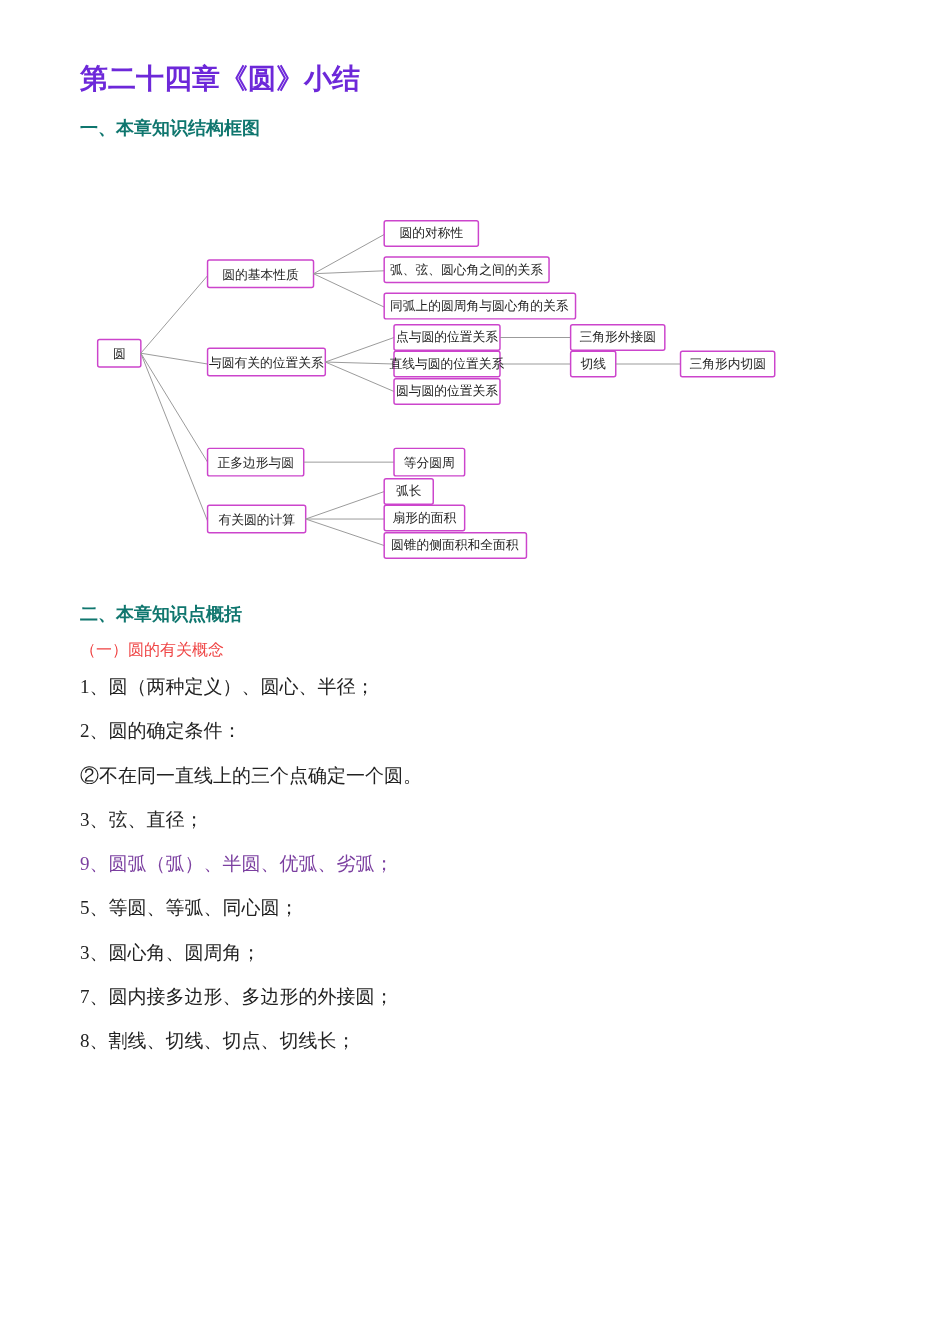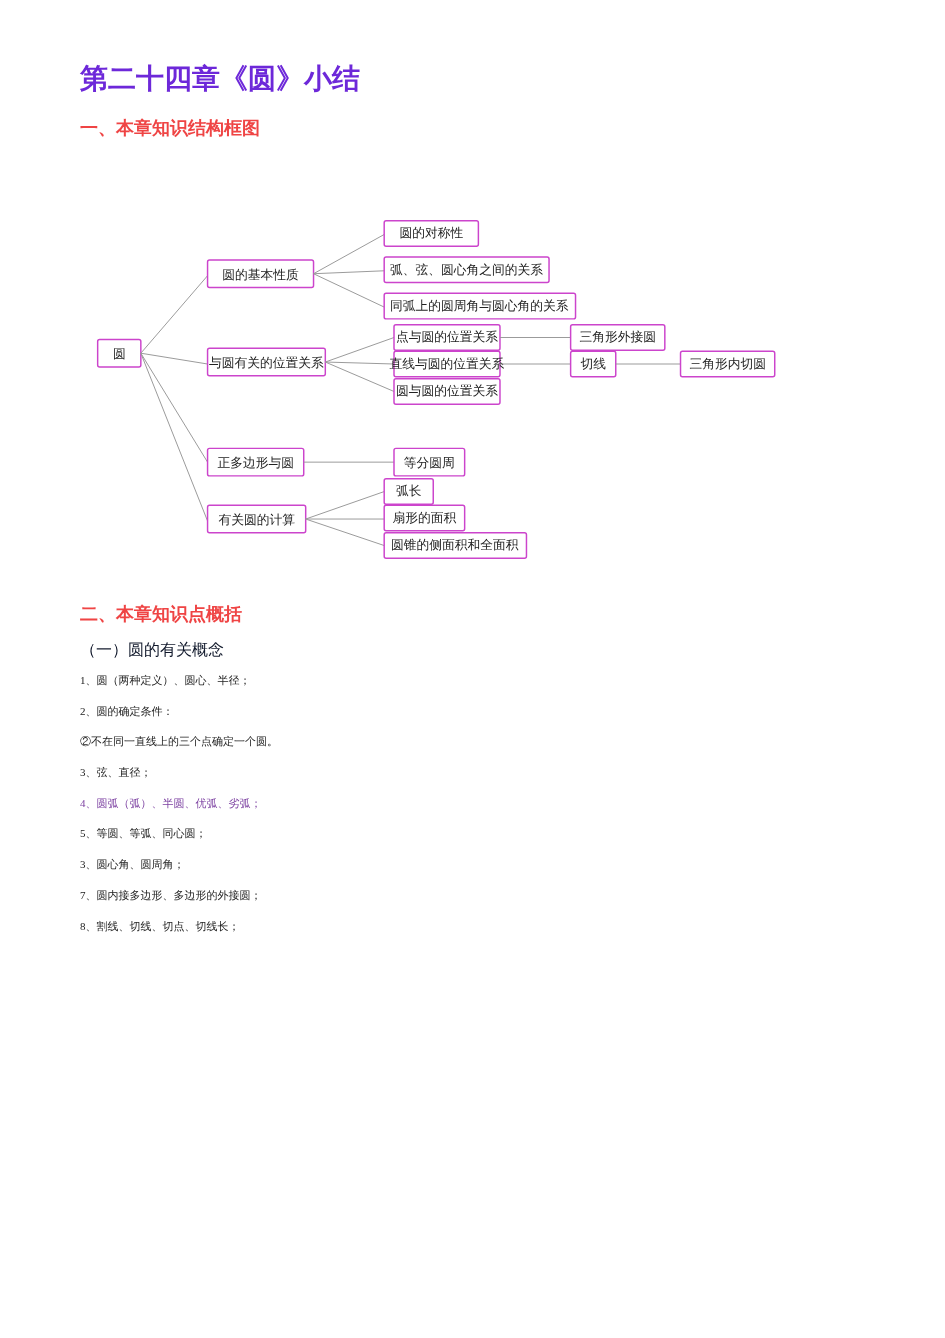--- a/index.html
+++ b/index.html
@@ -15,21 +15,21 @@
     h1 {
       font-size: 28px;
       font-weight: bold;
       color: #6d28d9;
       margin-bottom: 18px;
       font-family: "SimHei", "黑体", sans-serif;
     }
     h2 {
       font-size: 18px;
       font-weight: bold;
-      color: #ef4444;
+      color: #0f766e;
       margin-bottom: 14px;
       font-family: "SimHei", "黑体", sans-serif;
     }
     .section { margin-bottom: 22px; }
 
     
     .mindmap-container {
       position: relative;
       width: 100%;
       height: 420px;
@@ -39,26 +39,26 @@
       position: absolute;
       top: 0; left: 0;
       width: 100%;
       height: 100%;
     }
 
     
     .knowledge-section { margin-top: 8px; }
     .subsection-title {
       font-size: 16px;
-      color: #0f172a;
+      color: #ef4444;
       margin-bottom: 10px;
       font-family: "SimSun", "宋体", serif;
     }
     .point {
-      font-size: 11px;
+      font-size: 19px;
       color: #222;
       margin-bottom: 12px;
       line-height: 1.7;
     }
     .point.colored { color: #7B3FA0; }
   </style>
 </head>
 <body>
 
 <h1>第二十四章《圆》小结</h1>
@@ -151,18 +151,18 @@
 </div>
 
 <div class="section knowledge-section">
   <h2>二、本章知识点概括</h2>
   <p class="subsection-title">（一）圆的有关概念</p>
 
   <div class="point">1、圆（两种定义）、圆心、半径；</div>
   <div class="point">2、圆的确定条件：</div>
   <div class="point">②不在同一直线上的三个点确定一个圆。</div>
   <div class="point">3、弦、直径；</div>
-  <div class="point colored">4、圆弧（弧）、半圆、优弧、劣弧；</div>
+  <div class="point colored">9、圆弧（弧）、半圆、优弧、劣弧；</div>
   <div class="point">5、等圆、等弧、同心圆；</div>
   <div class="point">3、圆心角、圆周角；</div>
   <div class="point">7、圆内接多边形、多边形的外接圆；</div>
   <div class="point">8、割线、切线、切点、切线长；</div>
 </div>
 
 </body></html>

